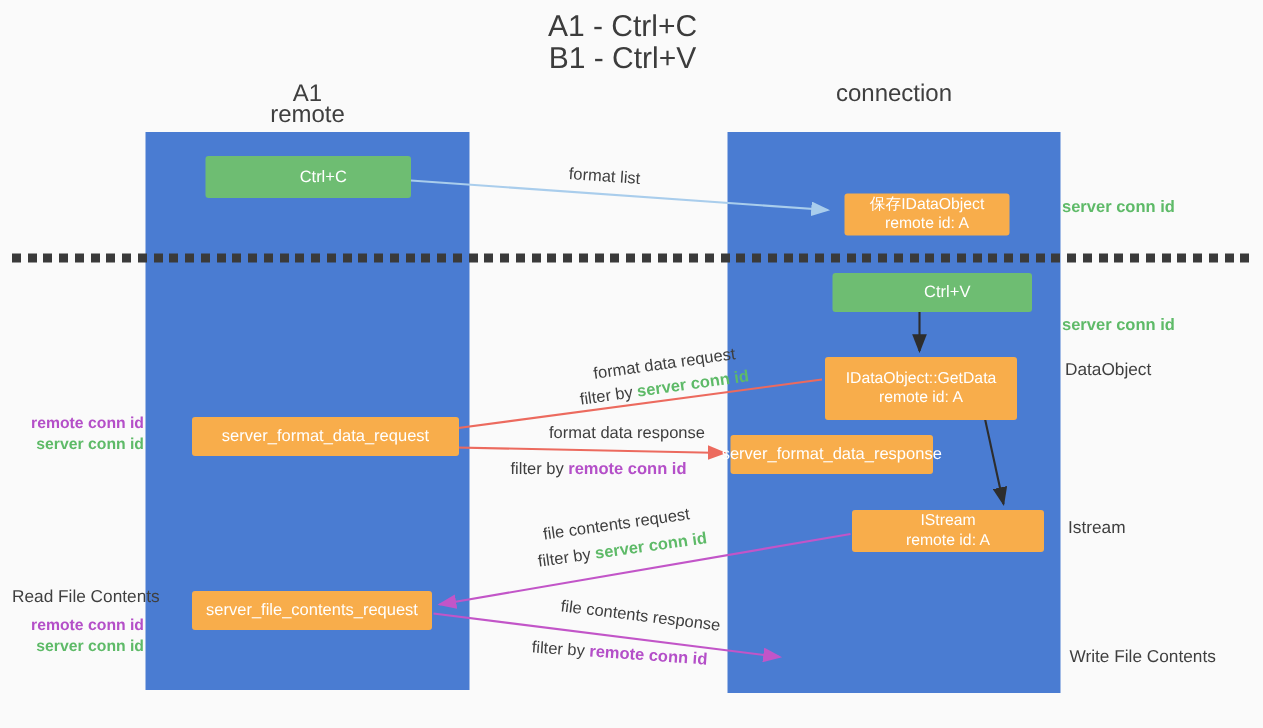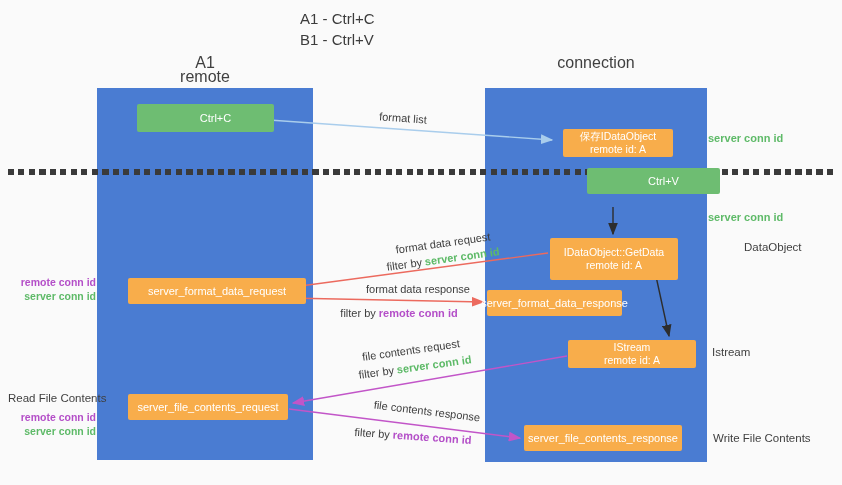--- a/index.html
+++ b/index.html
@@ -8,21 +8,21 @@
     background:#fafafa;
   }
   .canvas{
     position:relative;
     width:842px;height:485px;
     background:#fafafa;
     overflow:hidden;
   }
   .title{
     position:absolute;left:300px;top:8px;width:230px;
-    text-align:left;color:#3c3c3c;font-size:15px;line-height:21px;
+    text-align:center;color:#3c3c3c;font-size:20px;line-height:21px;
   }
   .lane-header{
     position:absolute;text-align:center;color:#3f3f3f;
     font-size:16px;line-height:14px;
   }
   .lane{
     position:absolute;background:#4a7cd2;
   }
   .dotted{
     position:absolute;left:8px;top:169px;width:828px;height:6px;
@@ -104,21 +104,21 @@
     <span>Ctrl+C</span>
   </div>
 
   <div class="box orange" style="left:563px;top:129px;width:110px;height:28px;justify-content:center;">
     <div class="two">
       <div>保存IDataObject</div>
       <div>remote id: A</div>
     </div>
   </div>
 
-  <div class="box green" style="left:555px;top:168px;width:113px;height:26px;margin-left:32px;">
+  <div class="box green" style="left:555px;top:182px;width:113px;height:26px;">
     <span>Ctrl+V</span>
   </div>
 
   <div class="box orange" style="left:550px;top:238px;width:128px;height:42px;">
     <div class="two">
       <div>IDataObject::GetData</div>
       <div>remote id: A</div>
     </div>
   </div>
 
@@ -134,27 +134,24 @@
     <div class="two">
       <div>IStream</div>
       <div>remote id: A</div>
     </div>
   </div>
 
   <div class="box orange" style="left:128px;top:394px;width:160px;height:26px;">
     <span>server_file_contents_request</span>
   </div>
 
-  <div class="box orange" style="left:524px;top:425px;width:158px;height:26px;">
-    <span>server_file_contents_response</span>
-  </div>
 
   <div class="lbl green-b" style="left:708px;top:132px;">server conn id</div>
   <div class="lbl green-b" style="left:708px;top:211px;">server conn id</div>
-  <div class="lbl" style="left:744px;top:241px;">DataObject</div>
+  <div class="lbl" style="left:710px;top:241px;">DataObject</div>
   <div class="lbl" style="left:712px;top:346px;">Istream</div>
   <div class="lbl" style="left:713px;top:432px;">Write File Contents</div>
 
   <div class="lbl" style="left:8px;top:392px;text-align:center;">Read File Contents</div>
   <div class="pair" style="left:18px;top:275px;width:78px;">
     <div class="purple">remote conn id</div>
     <div class="green">server conn id</div>
   </div>
   <div class="pair" style="left:18px;top:410px;width:78px;">
     <div class="purple">remote conn id</div>

